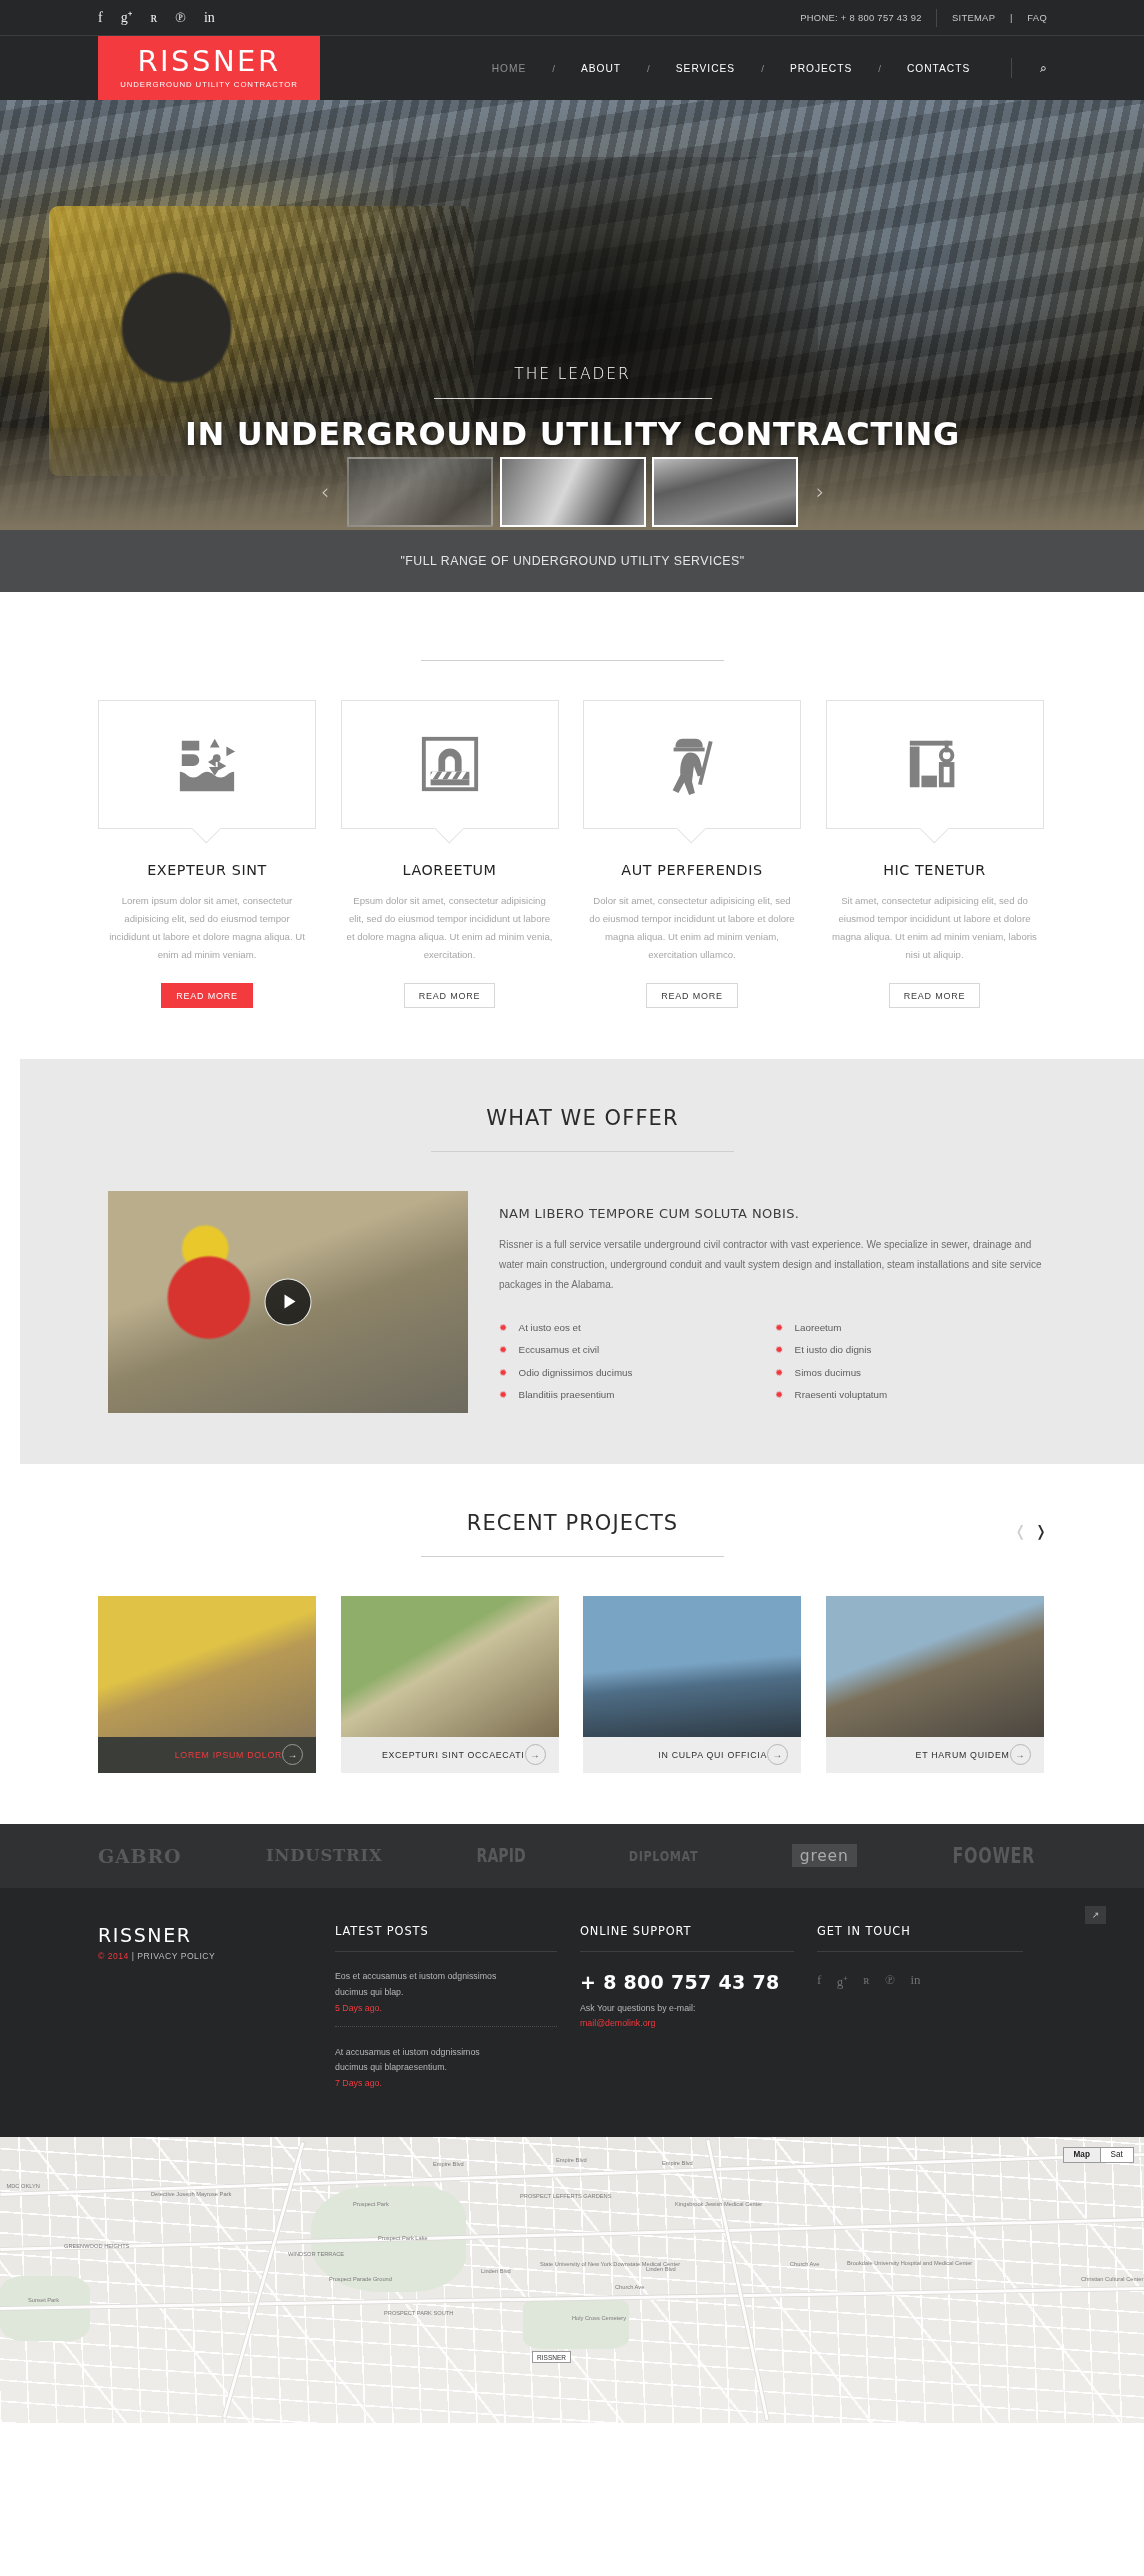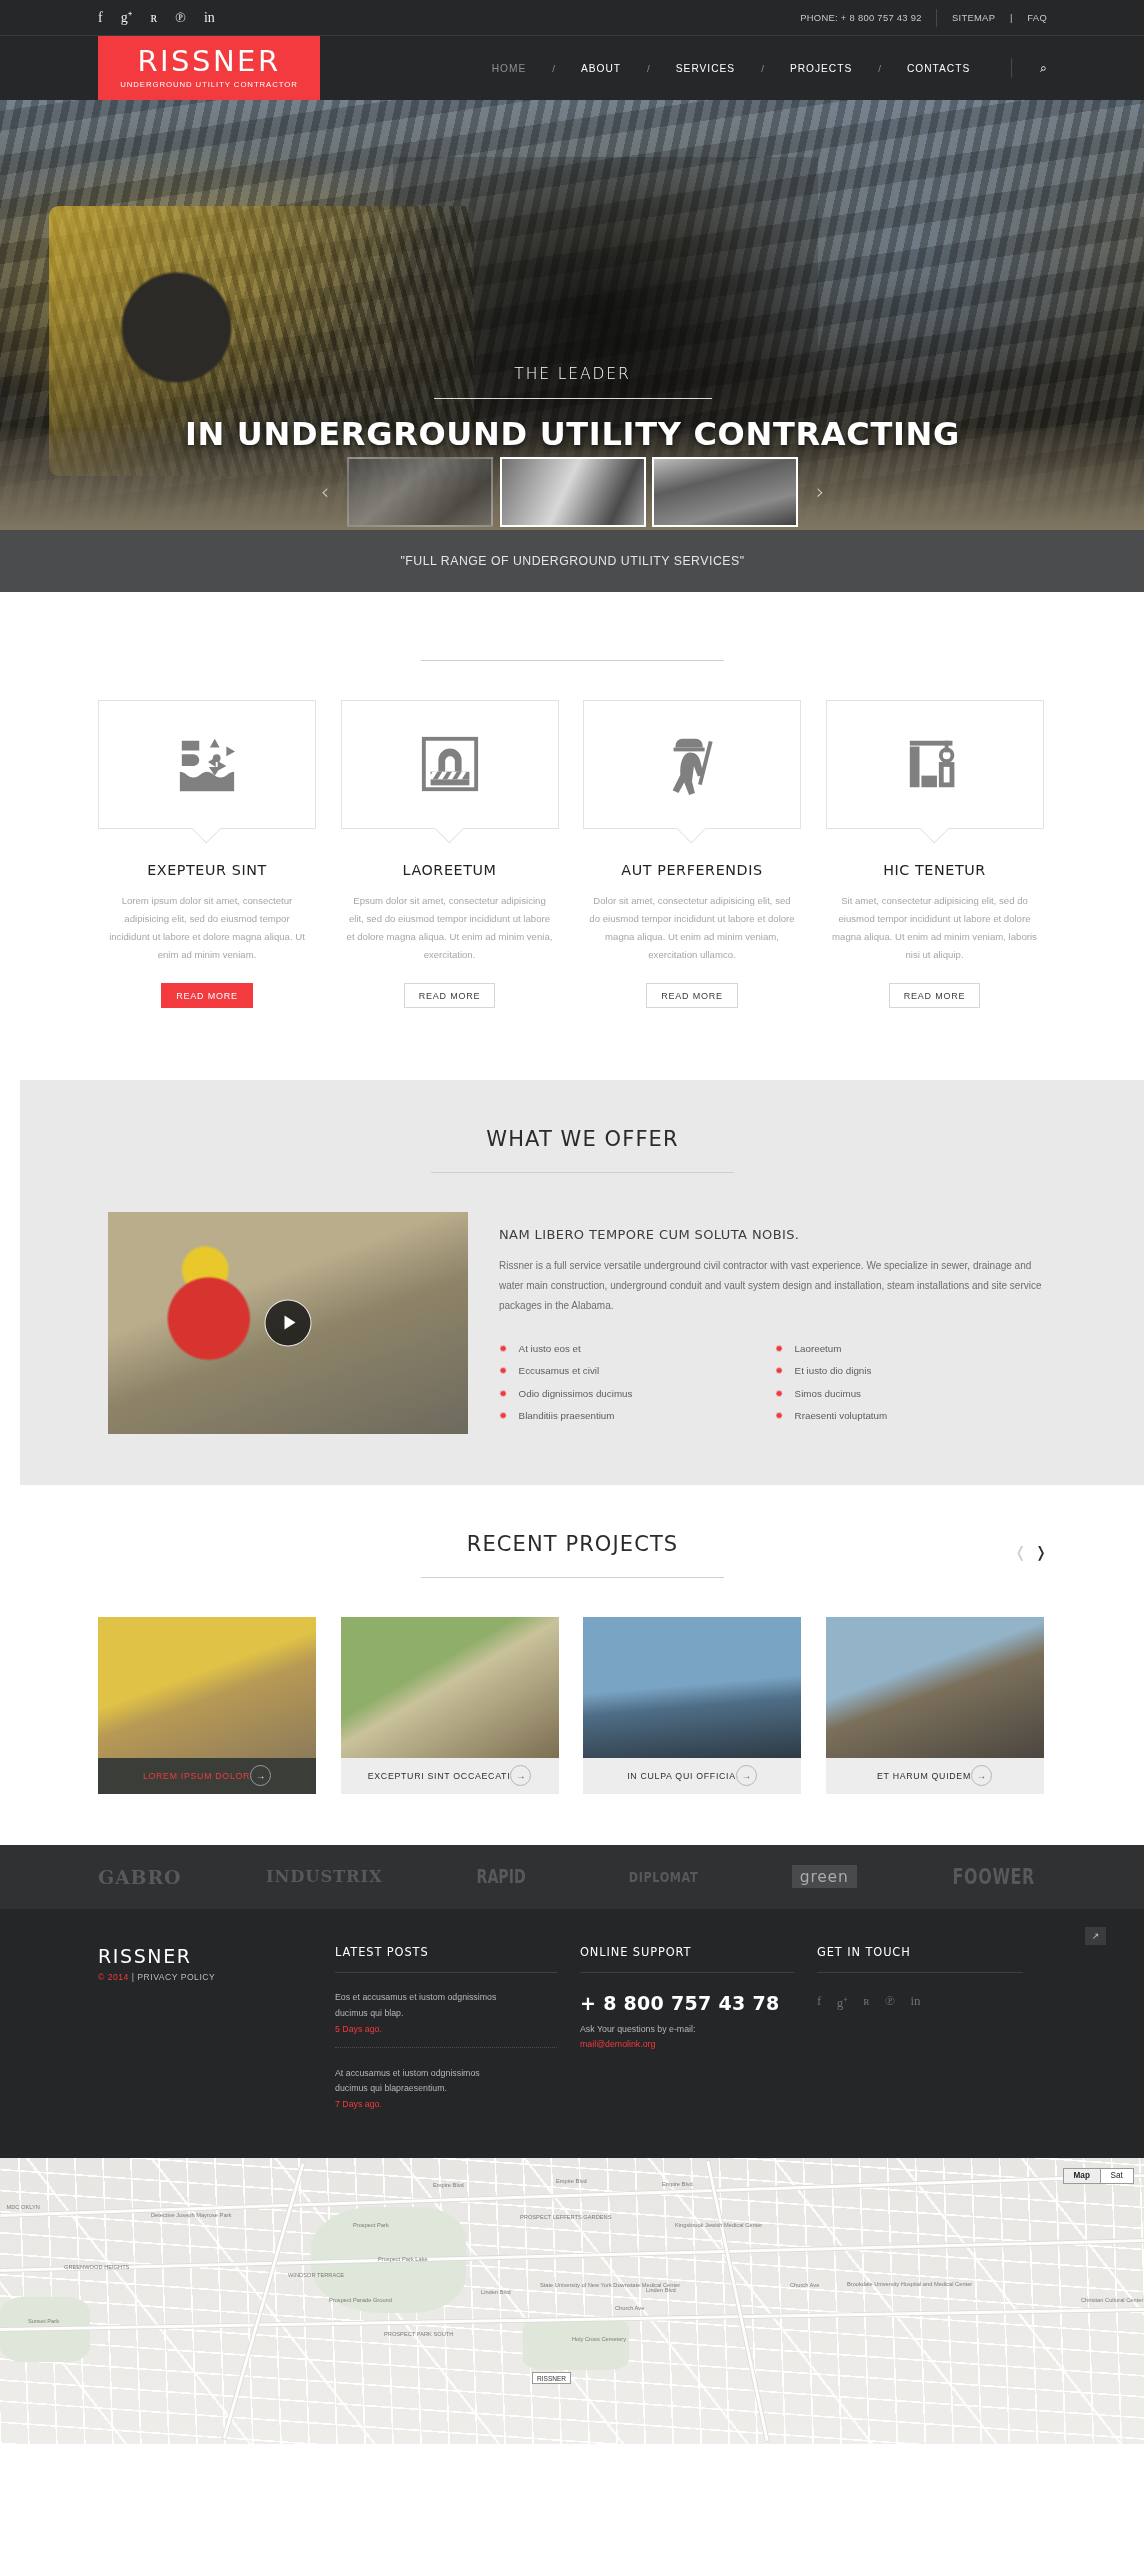--- a/index.html
+++ b/index.html
@@ -148,21 +148,21 @@
   .section { padding: 47px 0 0; }
   .sec-head { text-align: center; }
   .sec-title {
     font-size: 21px; letter-spacing: 1.1px; color: #2b2b2b;
     text-transform: uppercase; font-weight: 400;
     font-family: "DejaVu Sans", sans-serif;
   }
   .sec-rule { width: 303px; height: 0.8px; background: #cfcfcf; margin: 21px auto 0; }
 
   
-  .services { display: flex; gap: 24.5px; margin-top: 39px; padding-bottom: 72px; }
+  .services { display: flex; gap: 24.5px; margin-top: 39px; padding-bottom: 51px; }
   .svc { width: 218px; text-align: center; }
   .svc-box {
     border: 0.8px solid #e2e2e2; height: 129px;
     display: flex; align-items: center; justify-content: center;
     position: relative; background: #fff;
   }
   .svc-box::after {
     content: ""; position: absolute; left: 50%; bottom: -10.6px;
     margin-left: -10.6px; width: 19.6px; height: 19.6px;
     background: #fff; border-right: 0.8px solid #e2e2e2; border-bottom: 0.8px solid #e2e2e2;
@@ -219,21 +219,21 @@
   .pa-prev { color: #cfcfcf; }
   .pa-next { color: #2b2b2b; }
   .proj-grid { display: flex; gap: 24.5px; margin-top: 39px; }
   .proj { width: 218px; cursor: pointer; }
   .proj-img { height: 141px; }
   .p1 { background: linear-gradient(160deg,#e0c246 0 42%, #b89a55 55%, #8d7b5a 100%); }
   .p2 { background: linear-gradient(150deg,#8fae6a 0 38%, #c9c29a 48%, #7c6e52 100%); }
   .p3 { background: linear-gradient(175deg,#7aa4c4 0 48%, #4e6d86 62%, #2e3a44 100%); }
   .p4 { background: linear-gradient(160deg,#93b3c9 0 38%, #7b705a 52%, #4b4640 100%); }
   .proj-bar {
-    height: 36px; display: flex; align-items: center; justify-content: center;
+    height: 36px; display: flex; align-items: center; justify-content: flex-end;
     padding: 0 13px; background: #ededed;
   }
   .proj-bar.dark { background: #3a3d38; }
   .proj-label { font-size: 8.8px; letter-spacing: 0.7px; text-transform: uppercase; color: #2d2d2d; }
   .proj-bar.dark .proj-label { color: #f23a3f; }
   .proj-arrow-btn {
     width: 21px; height: 21px; border-radius: 50%;
     border: 0.8px solid #b5b5b5; color: #555;
     display:flex; align-items:center; justify-content:center; font-size: 9.8px;
   }

